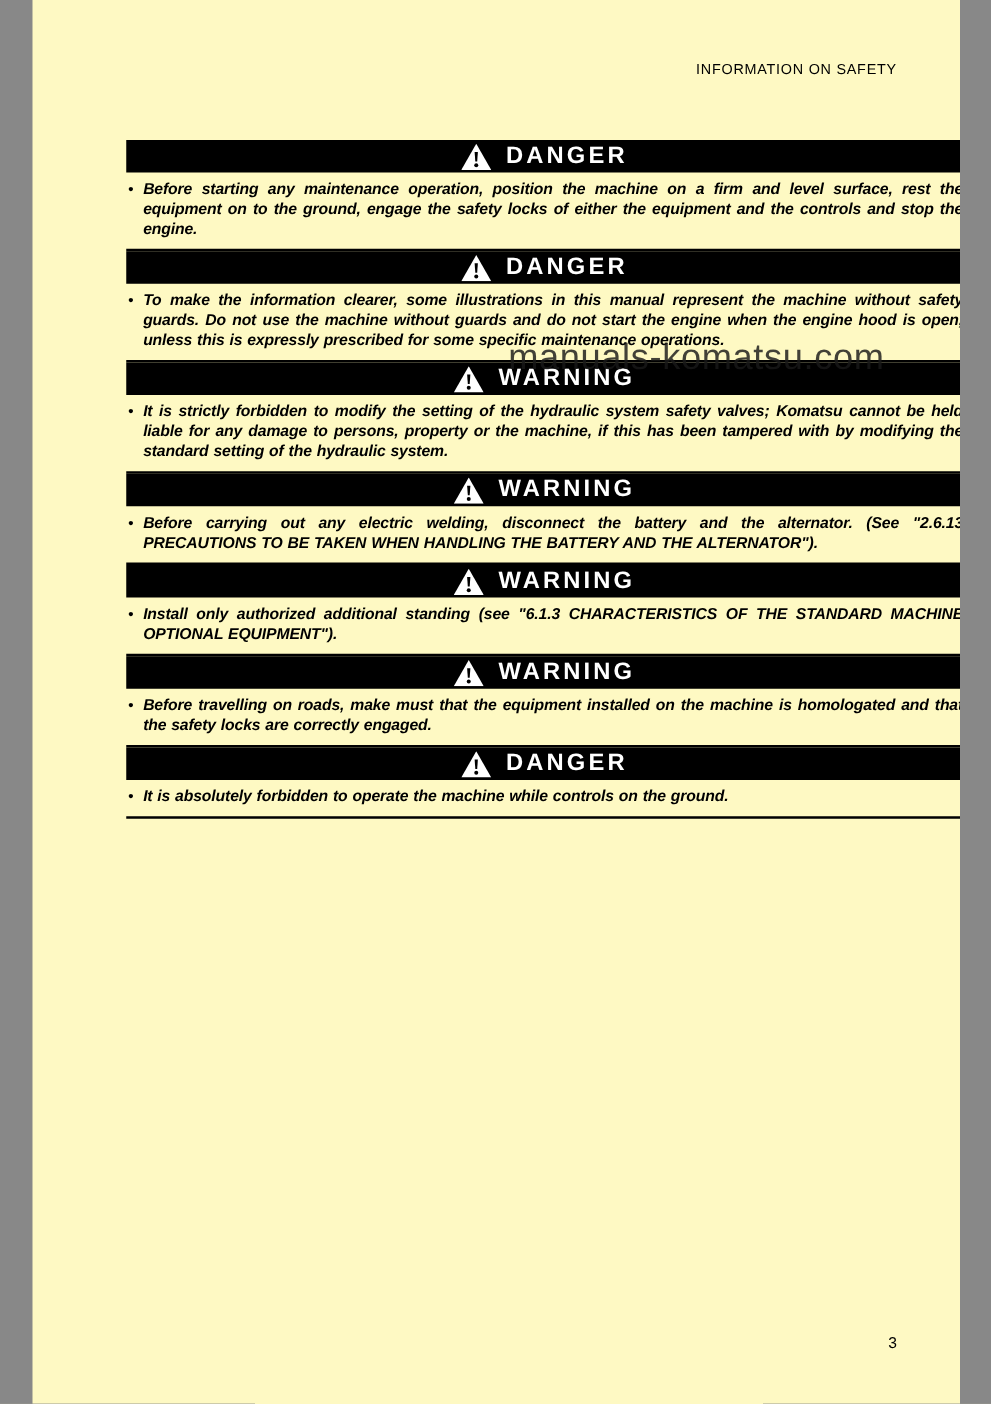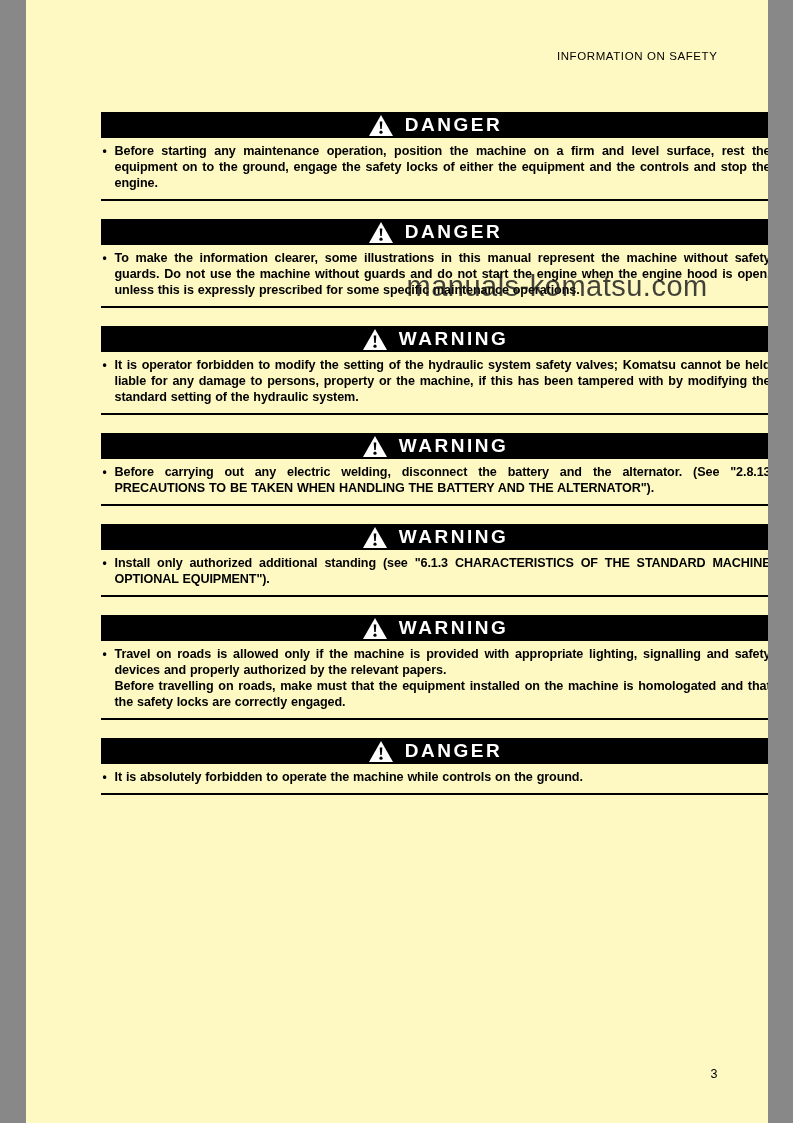--- a/index.html
+++ b/index.html
@@ -23,21 +23,20 @@
     color: #000;
   }
   .content {
     position: absolute;
     left: 75px;
     top: 0;
     width: 670px;
   }
   .notice {
     border-bottom: 2.5px solid #000;
-    margin-bottom: 18px;
   }
   .notice:first-child { margin-top: 112px; }
   .notice-banner {
     height: 26px;
     background: #000;
     color: #fff;
     display: flex;
     align-items: center;
     justify-content: center;
   }
@@ -55,21 +54,21 @@
   .notice-body { padding: 5px 0 8px 0; }
   .bullet-row { display: flex; }
   .bullet {
     width: 14px;
     flex: 0 0 14px;
     font-size: 12px;
     font-weight: bold;
     line-height: 16px;
     padding-left: 2px;
   }
-  .paras { flex: 1; }
+  .paras { flex: 1; font-style: italic; }
   .paras p {
     font-size: 12.6px;
     font-weight: bold;
     line-height: 16px;
     text-align: justify;
     letter-spacing: -0.1px;
     word-spacing: 0.5px;
   }
   .watermark {
     position: absolute;
@@ -145,41 +144,41 @@
               <path d="M10.7 6.5 h2.6 l-0.55 7.6 h-1.5 z" fill="#000000"></path>
               <circle cx="12" cy="17.2" r="1.6" fill="#000000"></circle>
             </svg>
           </span>
           <span class="banner-label">WARNING</span>
         </div>
         <div class="notice-body">
           <div class="bullet-row">
             <span class="bullet">•</span>
             <div class="paras">
-              <p>It is operator forbidden to modify the setting of the hydraulic system safety valves; Komatsu cannot be held liable for any damage to persons, property or the machine, if this has been tampered with by modifying the standard setting of the hydraulic system.</p>
-            </div>
-          </div>
-        </div>
-      </section>
-      <section class="notice">
-        <div class="notice-banner" style="background: rgb(0, 0, 0); color: rgb(255, 255, 255);">
-          <span class="w-icon">
-            <svg width="24" height="21" viewBox="0 0 24 21" aria-hidden="true">
-              <path d="M12 0 L24 21 L0 21 Z" fill="#ffffff"></path>
-              <path d="M10.7 6.5 h2.6 l-0.55 7.6 h-1.5 z" fill="#000000"></path>
-              <circle cx="12" cy="17.2" r="1.6" fill="#000000"></circle>
-            </svg>
-          </span>
-          <span class="banner-label">WARNING</span>
-        </div>
-        <div class="notice-body">
-          <div class="bullet-row">
-            <span class="bullet">•</span>
-            <div class="paras">
-              <p>Before carrying out any electric welding, disconnect the battery and the alternator. (See "2.8.13 PRECAUTIONS TO BE TAKEN WHEN HANDLING THE BATTERY AND THE ALTERNATOR").</p>
+              <p>It is strictly forbidden to modify the setting of the hydraulic system safety valves; Komatsu cannot be held liable for any damage to persons, property or the machine, if this has been tampered with by modifying the standard setting of the hydraulic system.</p>
+            </div>
+          </div>
+        </div>
+      </section>
+      <section class="notice">
+        <div class="notice-banner" style="background: rgb(0, 0, 0); color: rgb(255, 255, 255);">
+          <span class="w-icon">
+            <svg width="24" height="21" viewBox="0 0 24 21" aria-hidden="true">
+              <path d="M12 0 L24 21 L0 21 Z" fill="#ffffff"></path>
+              <path d="M10.7 6.5 h2.6 l-0.55 7.6 h-1.5 z" fill="#000000"></path>
+              <circle cx="12" cy="17.2" r="1.6" fill="#000000"></circle>
+            </svg>
+          </span>
+          <span class="banner-label">WARNING</span>
+        </div>
+        <div class="notice-body">
+          <div class="bullet-row">
+            <span class="bullet">•</span>
+            <div class="paras">
+              <p>Before carrying out any electric welding, disconnect the battery and the alternator. (See "2.6.13 PRECAUTIONS TO BE TAKEN WHEN HANDLING THE BATTERY AND THE ALTERNATOR").</p>
             </div>
           </div>
         </div>
       </section>
       <section class="notice">
         <div class="notice-banner" style="background: rgb(0, 0, 0); color: rgb(255, 255, 255);">
           <span class="w-icon">
             <svg width="24" height="21" viewBox="0 0 24 21" aria-hidden="true">
               <path d="M12 0 L24 21 L0 21 Z" fill="#ffffff"></path>
               <path d="M10.7 6.5 h2.6 l-0.55 7.6 h-1.5 z" fill="#000000"></path>
@@ -205,21 +204,20 @@
               <path d="M10.7 6.5 h2.6 l-0.55 7.6 h-1.5 z" fill="#000000"></path>
               <circle cx="12" cy="17.2" r="1.6" fill="#000000"></circle>
             </svg>
           </span>
           <span class="banner-label">WARNING</span>
         </div>
         <div class="notice-body">
           <div class="bullet-row">
             <span class="bullet">•</span>
             <div class="paras">
-              <p>Travel on roads is allowed only if the machine is provided with appropriate lighting, signalling and safety devices and properly authorized by the relevant papers.</p>
               <p>Before travelling on roads, make must that the equipment installed on the machine is homologated and that the safety locks are correctly engaged.</p>
             </div>
           </div>
         </div>
       </section>
       <section class="notice">
         <div class="notice-banner" style="background: rgb(0, 0, 0); color: rgb(255, 255, 255);">
           <span class="w-icon">
             <svg width="24" height="21" viewBox="0 0 24 21" aria-hidden="true">
               <path d="M12 0 L24 21 L0 21 Z" fill="#ffffff"></path>

